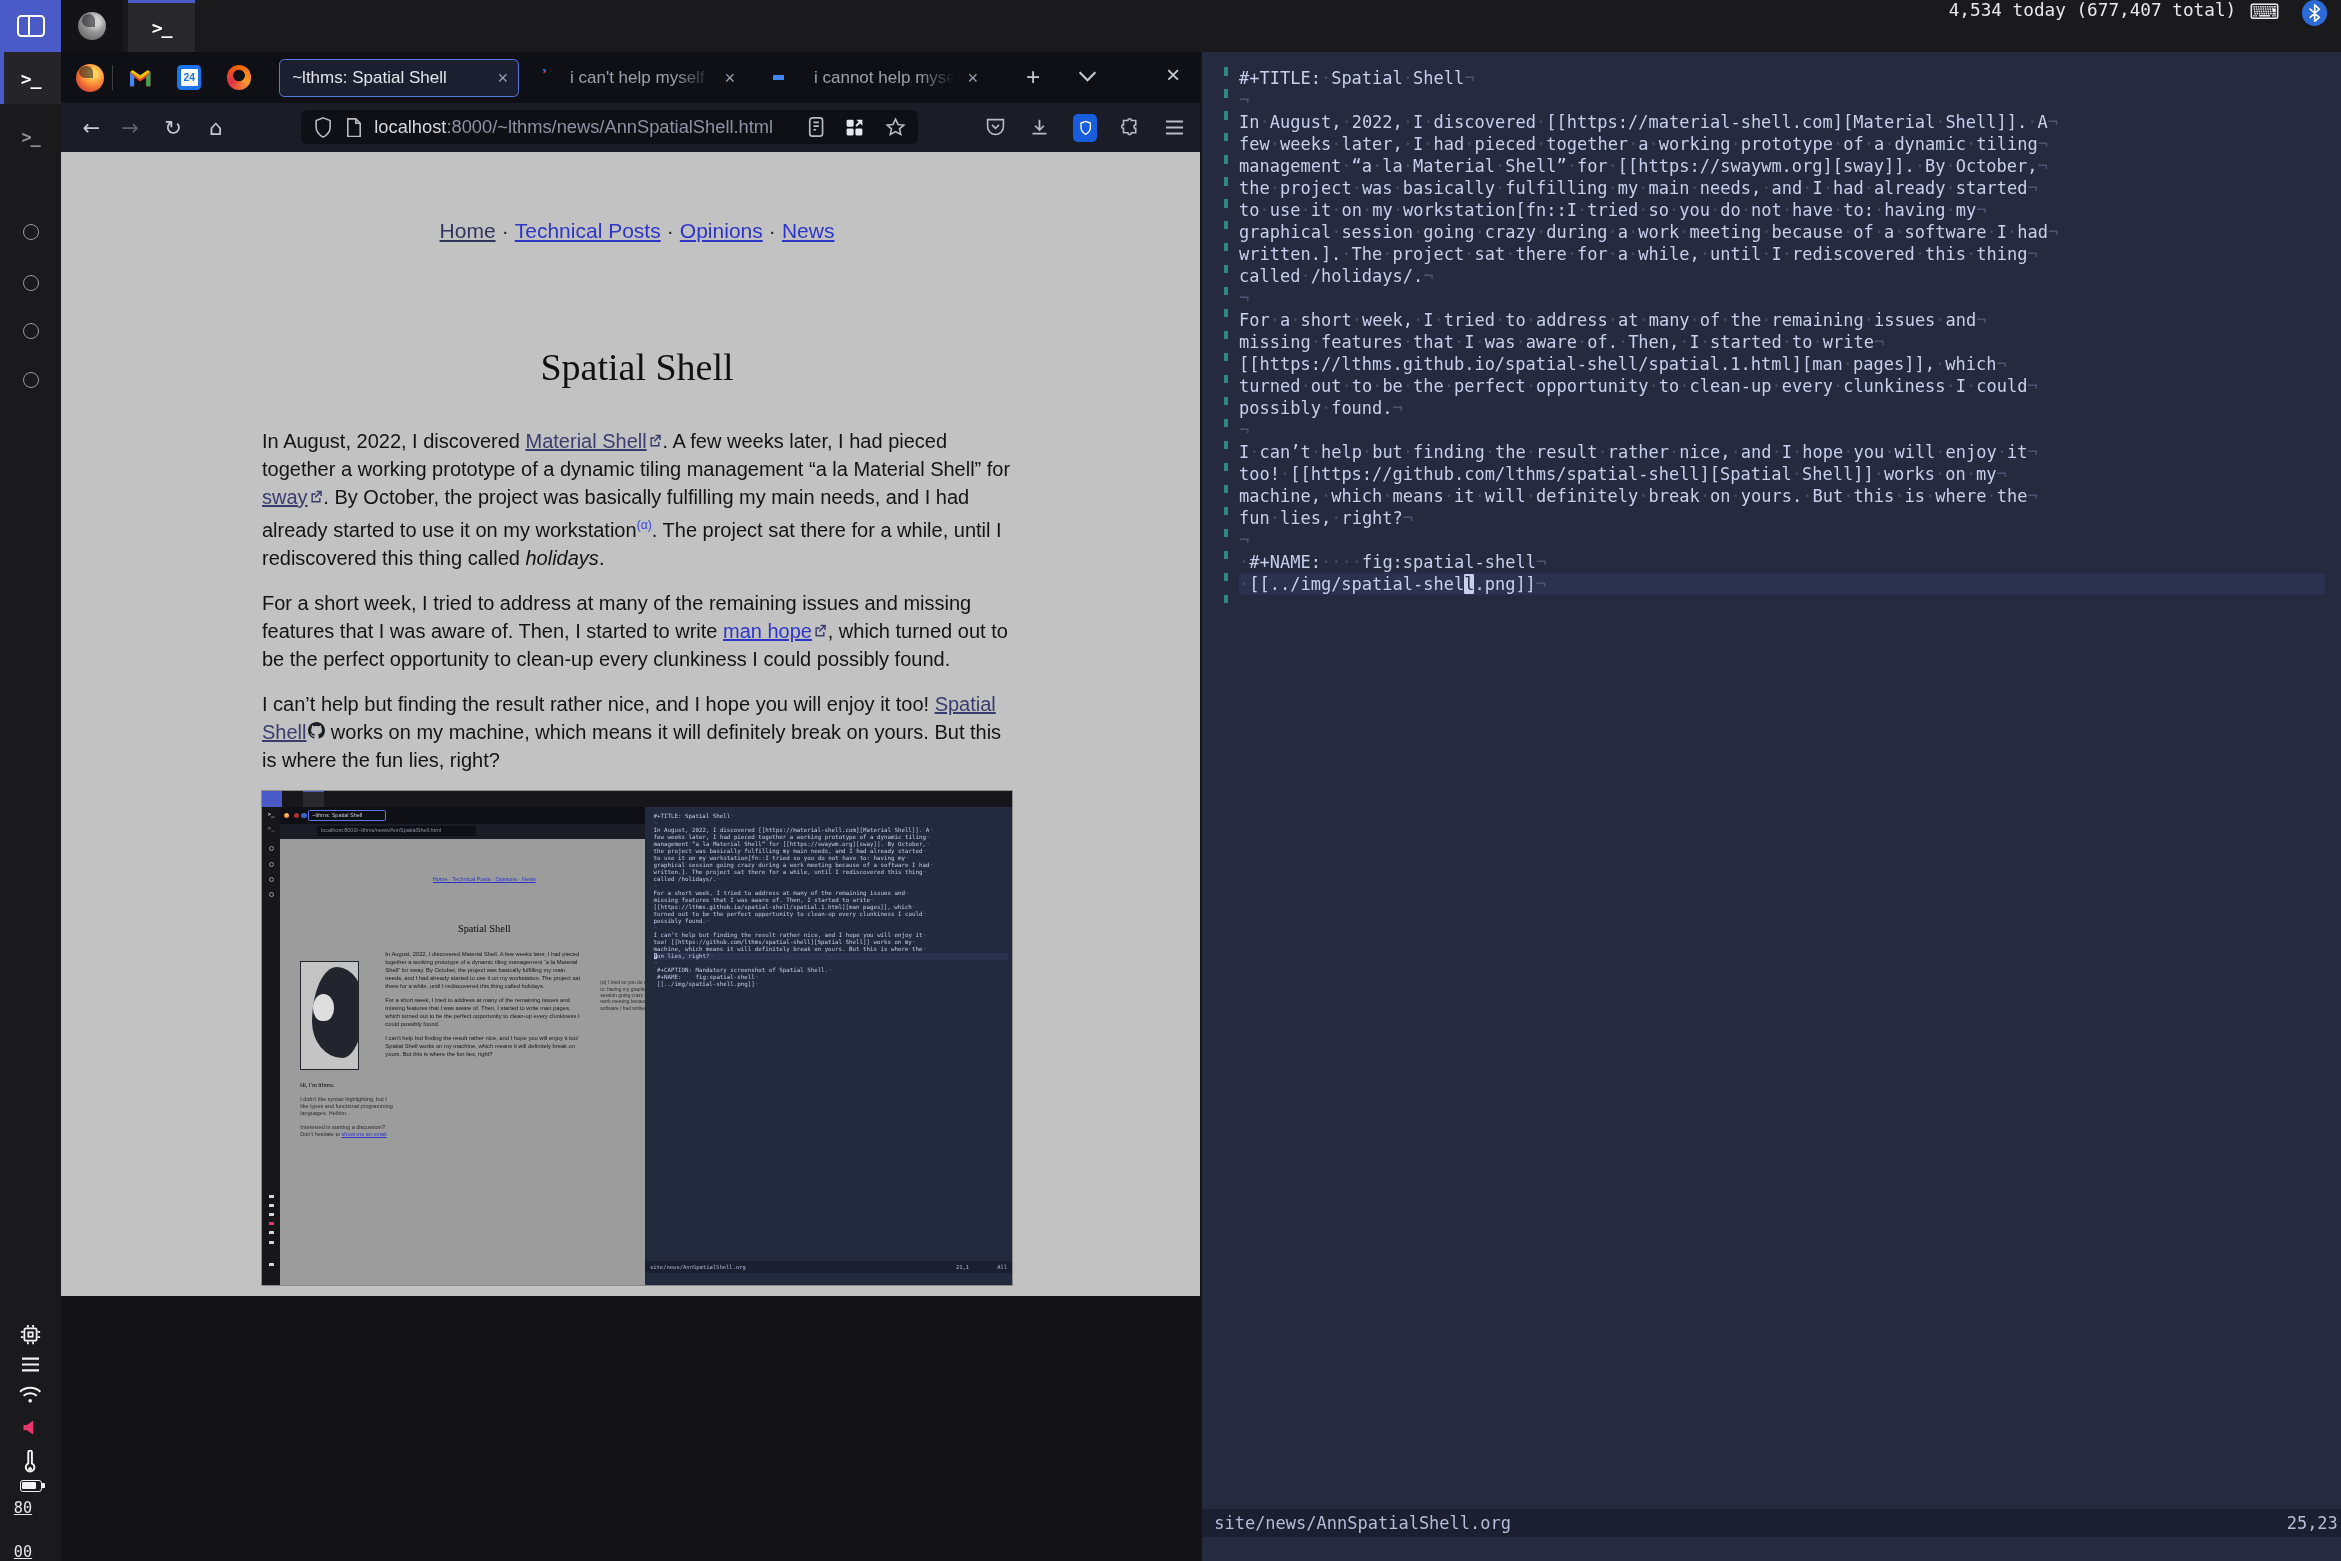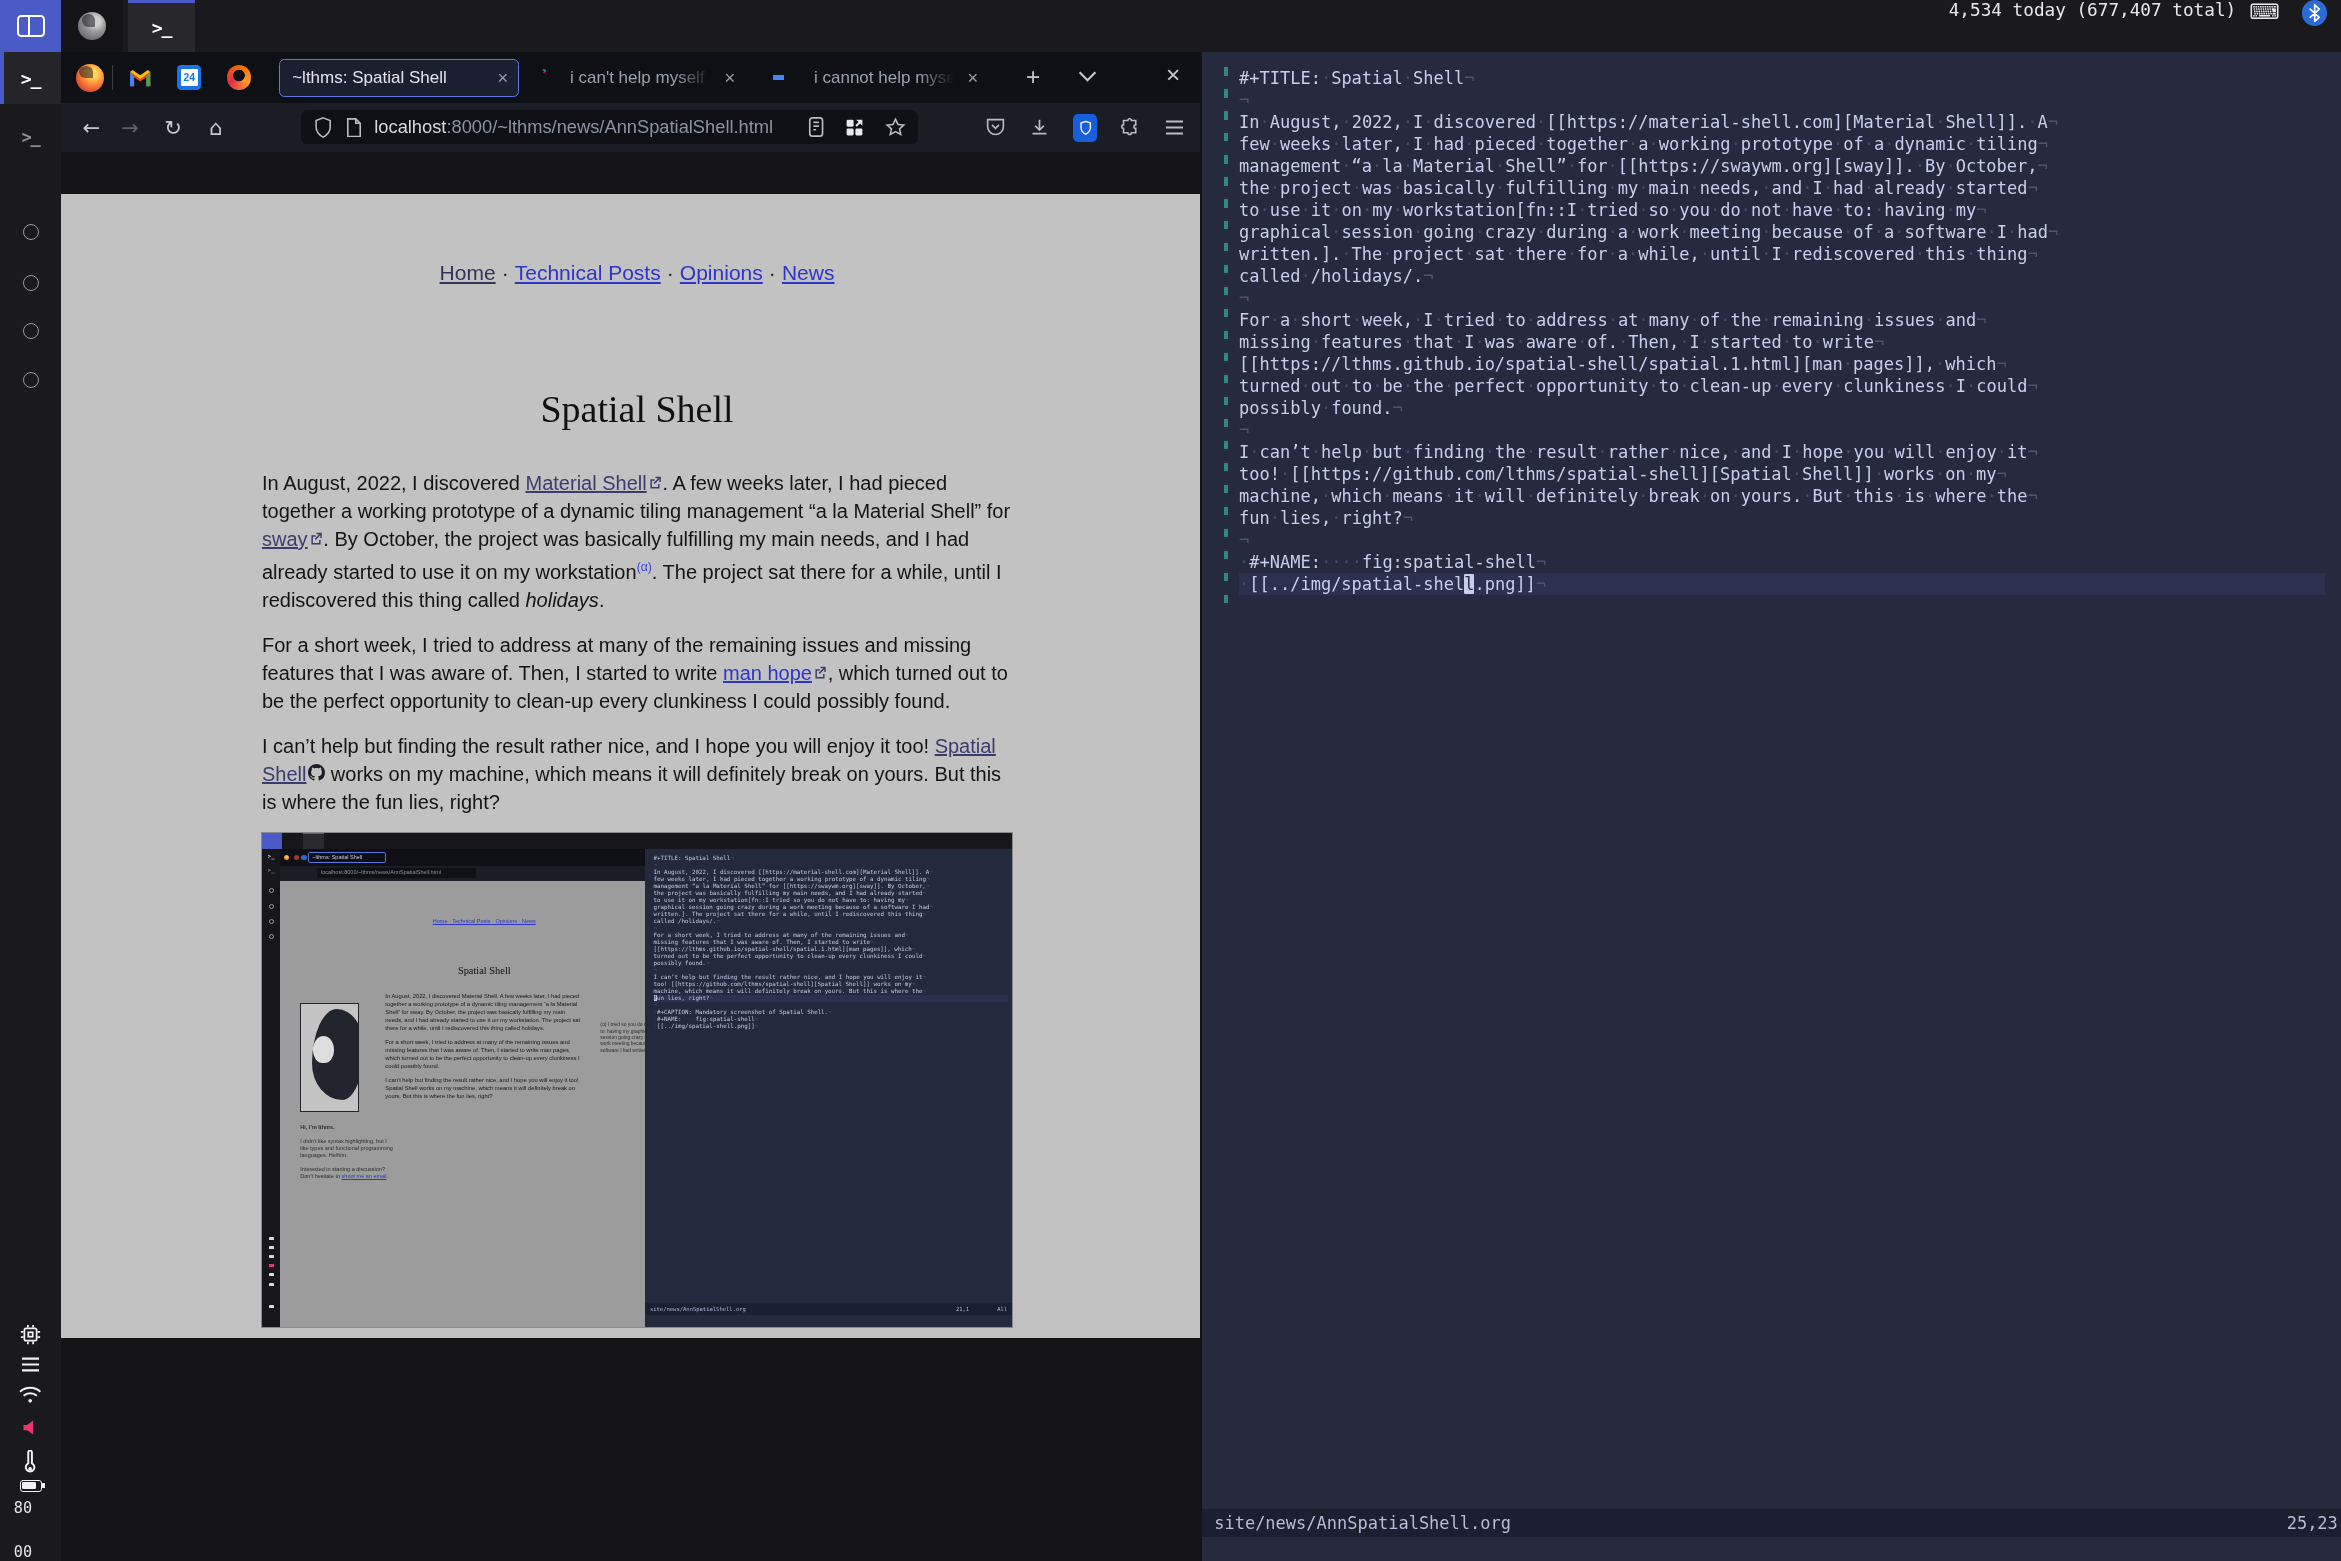--- a/index.html
+++ b/index.html
@@ -27,21 +27,21 @@
 
   
   .sidebar { position:absolute; left:0; top:52px; width:61px; height:1509px; background:#1a1a1d; }
   .sb-active { position:absolute; left:0; top:0; width:61px; height:52px; background:#242429;
                display:flex; align-items:center; justify-content:center; }
   .sb-active:before { content:""; position:absolute; left:0; top:0; width:4.3px; height:100%; background:#4a5ac6; }
   .sb-term2 { position:absolute; left:0; top:63px; width:61px; height:43px; display:flex; align-items:center; justify-content:center;
               color:#8f8f96; font:bold 17px "DejaVu Sans Mono", monospace; letter-spacing:-1.2px; }
   .sb-circle { position:absolute; left:22.6px; width:16px; height:16px; border:1.8px solid #97979d; border-radius:50%; }
   .sb-ico { position:absolute; left:0; width:61px; display:flex; justify-content:center; color:#f2f2f2; }
-  .sb-num { position:absolute; left:0; width:46px; text-align:center; color:#e6e6e9; font:15.2px "DejaVu Sans Mono", monospace; }
+  .sb-num { position:absolute; left:0; width:46px; text-align:center; color:#e6e6e9; font:15.2px "DejaVu Sans Mono", monospace;text-decoration:underline; }
   .batt { width:22px; height:12.2px; border:1.8px solid #f2f2f2; border-radius:3px; position:relative; }
   .batt:after { content:""; position:absolute; right:-4.3px; top:2.4px; width:2.4px; height:4.9px; background:#f2f2f2; border-radius:0.6px; }
   .batt:before { content:""; position:absolute; left:1.2px; top:1.2px; width:14.6px; height:7.3px; background:#f2f2f2; border-radius:1.2px; }
 
   
   .browser { position:absolute; left:61px; top:52px; width:1139px; height:1509px; }
   .tabbar { position:absolute; left:0; top:0; width:100%; height:51px; background:#0e1016; }
   .tb-ff { position:absolute; left:14.6px; top:11.6px; }
   .tb-sep { position:absolute; left:51px; top:13.4px; width:1.2px; height:24.4px; background:#35394455; background:#3a3d46; }
   .pin-ico { position:absolute; top:13.4px; width:24.4px; height:24.4px; }
@@ -76,21 +76,21 @@
   .urlbar { position:absolute; left:240px; top:7.3px; width:617px; height:34px; background:#0e1016; border-radius:6.1px;
             display:flex; align-items:center; }
   .url-ico { margin-left:13.4px; color:#b8bcc6; flex:none; }
   .url-text { margin-left:12.2px; font:18.3px "Liberation Sans",sans-serif; white-space:nowrap; overflow:hidden; flex:1; }
   .url-host { color:#d6d9e0; } .url-path { color:#8d93a4; }
   .url-right { display:flex; align-items:center; gap:19.5px; margin-right:12.2px; color:#b8bcc6; }
   .tb-right { position:absolute; right:14.6px; top:0; height:49px; display:flex; align-items:center; gap:23px; color:#b8bcc6; }
   .bw-badge { width:24.4px; height:28px; background:#175ddc; border-radius:4.9px; display:flex; align-items:center; justify-content:center; }
 
   
-  .page { position:absolute; left:0; top:100px; width:100%; height:1144px; background:#c2c2c2; overflow:hidden;margin-top:42px; }
+  .page { position:absolute; left:0; top:100px; width:100%; height:1144px; background:#c2c2c2; overflow:hidden; }
   .article { position:absolute; left:201px; top:67px; width:750px; color:#141414; }
   .site-nav { text-align:center; font:21px "Liberation Sans",sans-serif; }
   .site-nav a { text-decoration:underline; color:#2d35c8; }
   .site-nav a.v { color:#33345e; }
   .site-nav .sep { color:#222; margin:0 6.1px; }
   .page-title { text-align:center; font:38px "Liberation Serif", serif; color:#101010; margin:102px 0 38px; }
   .article p { font:20px/28px "Liberation Sans",sans-serif; margin-bottom:17px; }
   .lnk { color:#2d35c8; text-decoration:underline; }
   .lnk.v { color:#3a3c6e; }
   .em { font-style:italic; }

